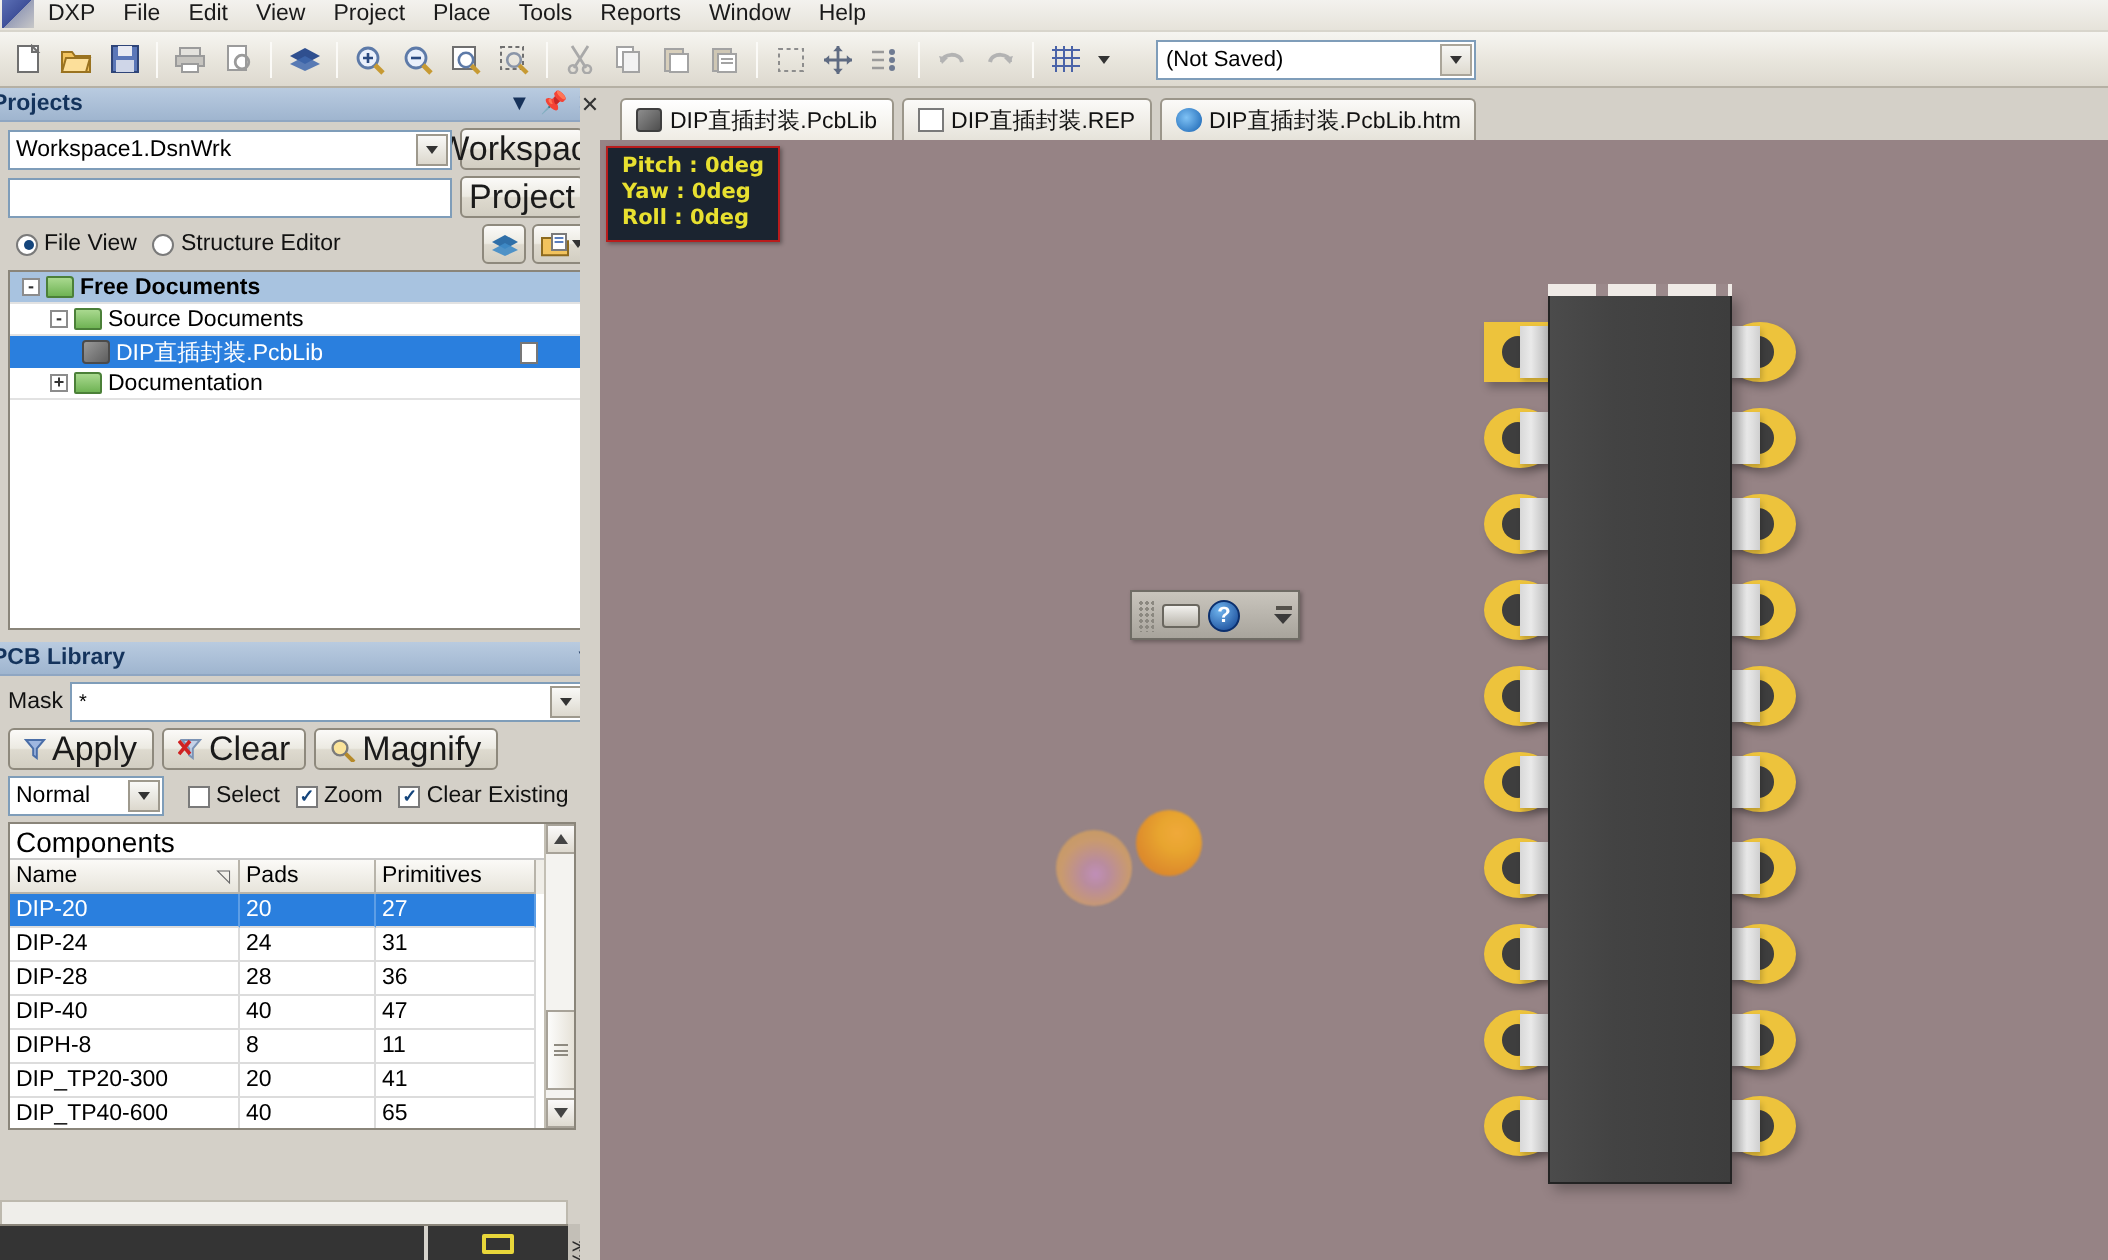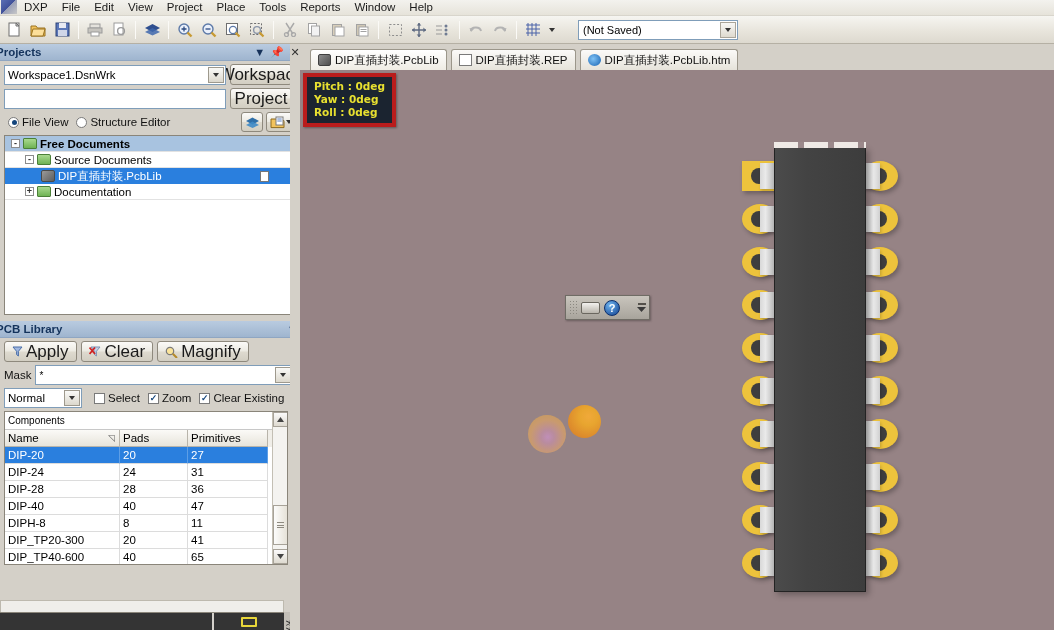--- a/index.html
+++ b/index.html
@@ -133,21 +133,21 @@
   }
   .tunderline { border-bottom:1px solid #e2e2e2; }
 
   
   .gridbox {
     margin: 2px 4px 0 4px; border:1px solid #8a857a; background:#fff;
     width: 284px; height: 154px; overflow:hidden; position:relative;
   }
   .grid-cap {
     height:18px; background:#fff; border-bottom:1px solid #c8c8c8;
-    display:flex;align-items:center;padding-left:3px;font-size:10px;
+    display:flex;align-items:center;padding-left:3px;font-size:14px;
   }
   .ghead { display:flex; height:17px; background:#f0eee8; }
   .ghead div {
     border-right:1px solid #b8b4aa; border-bottom:1px solid #b8b4aa;
     font-size:11.5px; padding-left:3px; display:flex;align-items:center;
     background:linear-gradient(to bottom,#fbfaf7,#e7e4db);
   }
   .grow { display:flex; height:17px; }
   .grow div {
     border-right:1px solid #dcdcdc; border-bottom:1px solid #dcdcdc;
@@ -195,21 +195,21 @@
   .ico-rep { background:#fff;border:1px solid #7a7a7a; }
   .ico-htm { background:radial-gradient(circle at 40% 40%,#7fc2f5,#1560b0); border-radius:50%; }
 
   
   .canvas {
     position: absolute; left: 300px; top: 70px; width: 754px; height: 560px;
     background: #968385; overflow: hidden;
   }
   .hud {
     position:absolute; left:3px; top:3px;
-    background:#1b2430; border:4px solid #b91c1c;
+    background:#1b2430; border:1px solid #b91c1c;
     padding: 3px 7px 4px 7px;
     font-family:"DejaVu Sans", sans-serif; font-weight:bold;
     font-size:10.5px; color:#e8e030; line-height:13px;
     box-shadow: 1px 1px 2px rgba(0,0,0,.35);
   }
   .hud div { white-space:nowrap; }
 
   .minibar {
     position:absolute; left:265px; top:225px;
     width:85px; height:25px;
@@ -569,49 +569,49 @@
 
     <div class="panel-title" style="margin-top:6px;">
       <span style="margin-left:-6px;">PCB Library</span>
       <span class="ctrls">
         <span class="pt-ico">▼</span>
       </span>
     </div>
 
     <div class="pnl-body">
       <div class="row">
+        <span class="lblsm">Mask</span>
+        <div class="inp" style="width:258px;">
+          <span style="font-size:10px;">*</span>
+          <span class="arrow">
+              <i class="caret-dn"></i>
+            </span>
+        </div>
+      </div>
+
+      <div class="row">
         <div class="btn">
           <svg width="11" height="11">
               <path d="M1 1h9L6.4 5.3V10L4.6 8.6V5.3z" fill="#9fb7e0" stroke="#4a6ea8"></path>
             </svg>
           <span>Apply</span>
         </div>
         <div class="btn">
           <svg width="13" height="11">
               <path d="M2 1h9L7.4 5.3V10L5.6 8.6V5.3z" fill="#c4d2e8" stroke="#7b93b5"></path>
               <path d="M0.5 1.5 L6 8 M6 1.5 L0.5 8" stroke="#cf2222" stroke-width="1.8"></path>
             </svg>
           <span>Clear</span>
         </div>
         <div class="btn">
           <svg width="13" height="12">
               <circle cx="5" cy="5" r="3.7" fill="#fbe49a" stroke="#7b7b7b" stroke-width="1.2"></circle>
               <path d="M7.8 7.8 L12 12" stroke="#b58a2a" stroke-width="2"></path>
             </svg>
           <span>Magnify</span>
-        </div>
-      </div>
-
-      <div class="row">
-        <span class="lblsm">Mask</span>
-        <div class="inp" style="width:258px;">
-          <span style="font-size:10px;">*</span>
-          <span class="arrow">
-              <i class="caret-dn"></i>
-            </span>
         </div>
       </div>
 
       <div class="row">
         <div class="inp" style="width:78px;">
           <span>Normal</span>
           <span class="arrow">
               <i class="caret-dn"></i>
             </span>
         </div>

